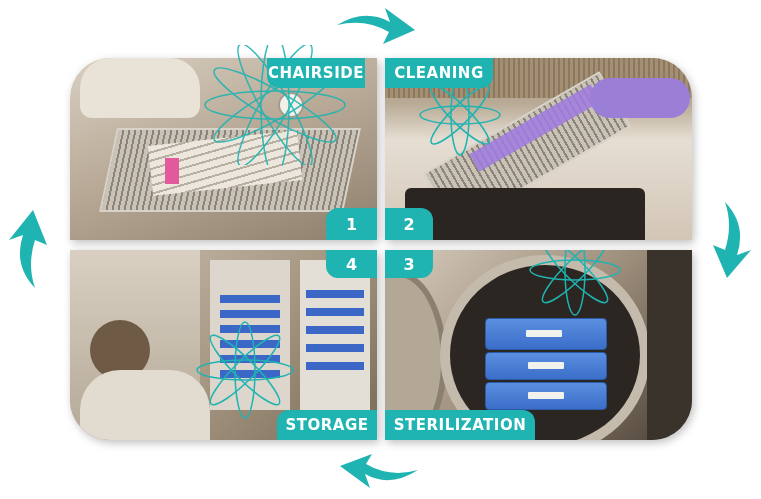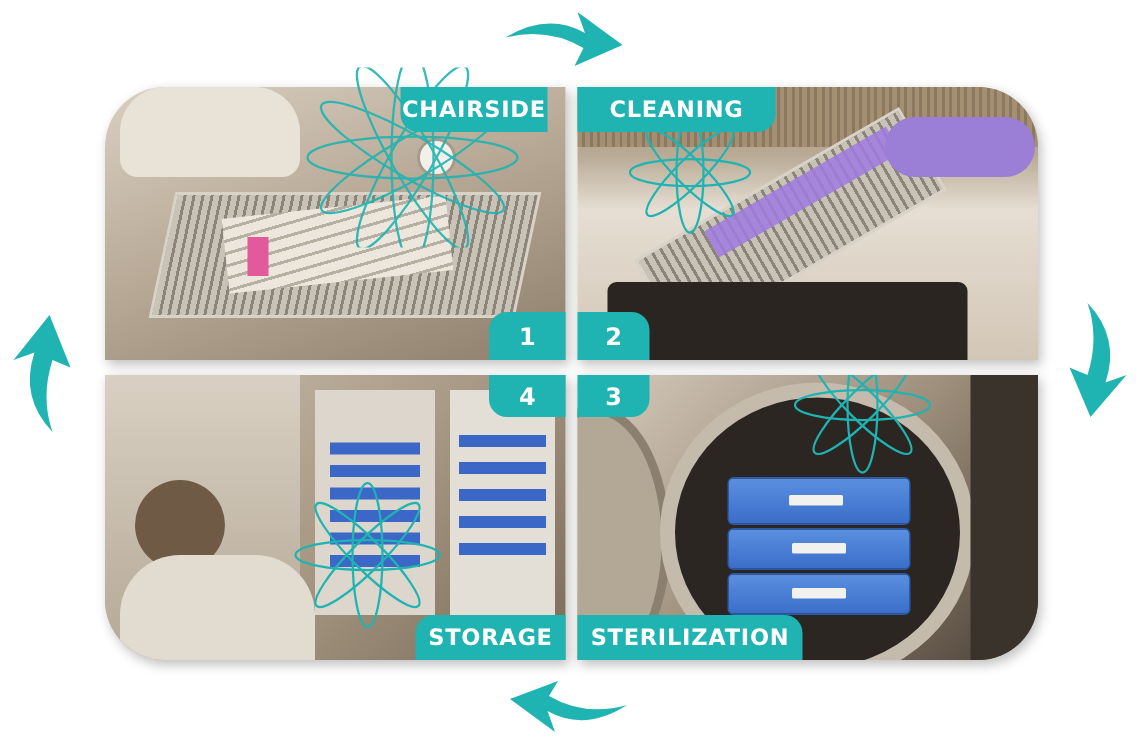--- a/index.html
+++ b/index.html
@@ -9,21 +9,21 @@
   .p2 { left:385px; top:58px; width:307px; height:182px; border-top-right-radius:40px; }
   .p4 { left:70px; top:250px; width:307px; height:190px; border-bottom-left-radius:40px; }
   .p3 { left:385px; top:250px; width:307px; height:190px; border-bottom-right-radius:40px; }
   .p1 { background: linear-gradient(160deg, #d9cfc2 0%, #b9ab98 45%, #8e7f6d 100%); }
   .p2 { background: linear-gradient(180deg, #a8987f 0%, #b8aa95 25%, #e6ded3 45%, #d2c6b6 100%); }
   .p4 { background: linear-gradient(135deg, #cbbfb0 0%, #a99a86 50%, #7a6b58 100%); }
   .p3 { background: linear-gradient(135deg, #d7ccbe 0%, #9e8f7c 50%, #4a4036 100%); }
 
   .label { position:absolute; background:#1fb3b1; color:#ffffff; font-family:"DejaVu Sans", sans-serif; font-weight:bold; font-size:15px; letter-spacing:0.5px; display:flex; align-items:center; justify-content:center; }
   .lbl-chair { left:267px; top:58px; width:98px; height:30px; border-bottom-left-radius:12px; }
-  .lbl-clean { left:385px; top:58px; width:132px; height:30px; border-bottom-right-radius:12px; }
+  .lbl-clean { left:385px; top:58px; width:108px; height:30px; border-bottom-right-radius:12px; }
   .lbl-stor { left:277px; top:410px; width:100px; height:30px; border-top-left-radius:12px; }
   .lbl-ster { left:385px; top:410px; width:150px; height:30px; border-top-right-radius:12px; }
 
   .num { position:absolute; background:#1fb3b1; color:#ffffff; font-weight:bold; font-size:16px; display:flex; align-items:center; justify-content:center; }
   .n1 { left:326px; top:208px; width:51px; height:32px; border-top-left-radius:12px; }
   .n2 { left:385px; top:208px; width:48px; height:32px; border-top-right-radius:12px; }
   .n4 { left:326px; top:250px; width:51px; height:28px; border-bottom-left-radius:12px; }
   .n3 { left:385px; top:250px; width:48px; height:28px; border-bottom-right-radius:12px; }
 
   .arrow { position:absolute; }

